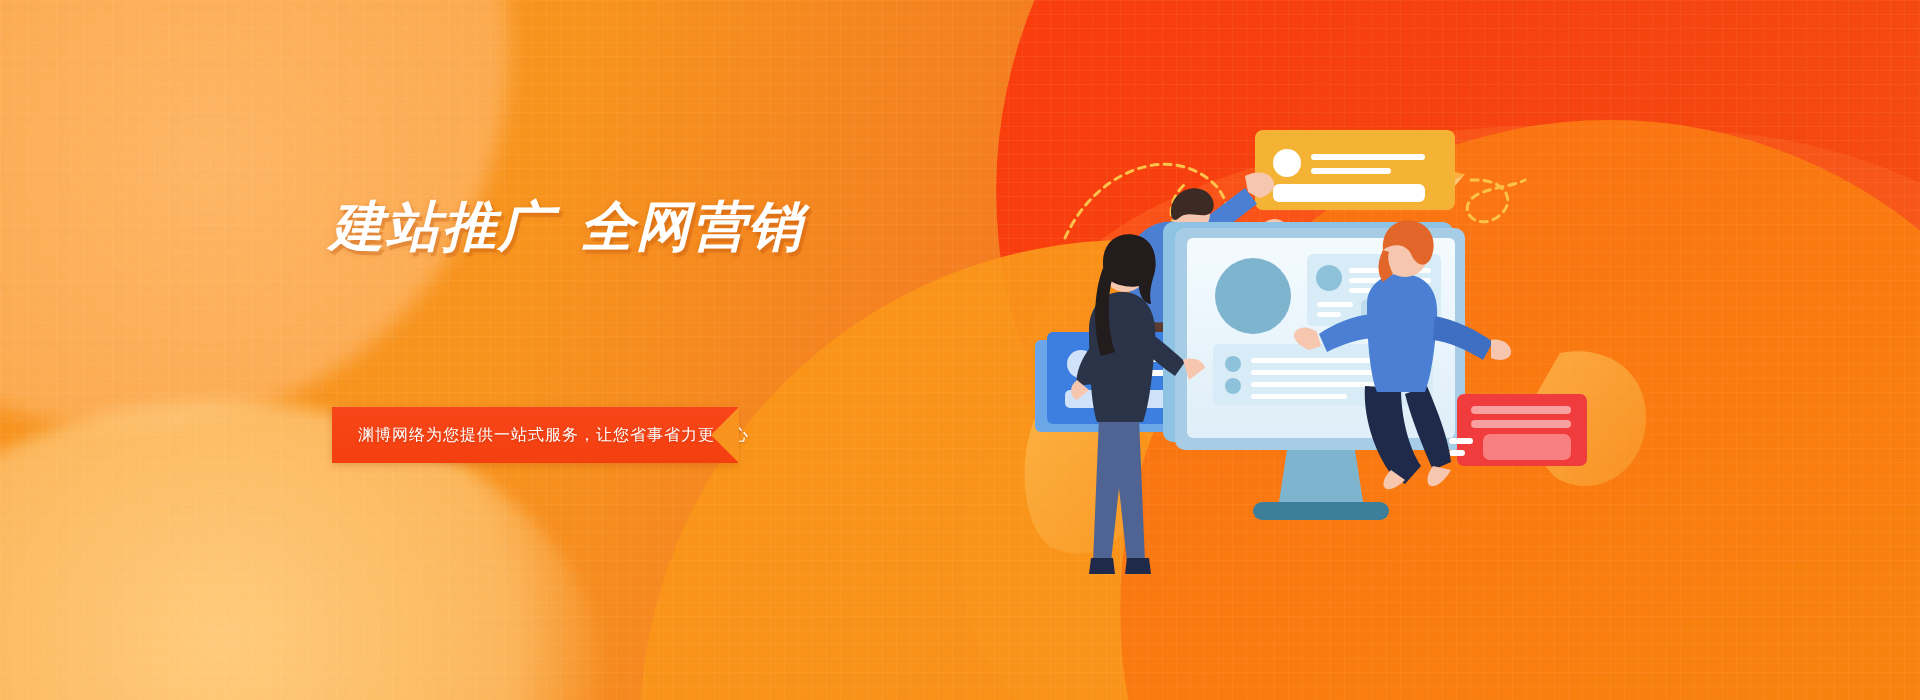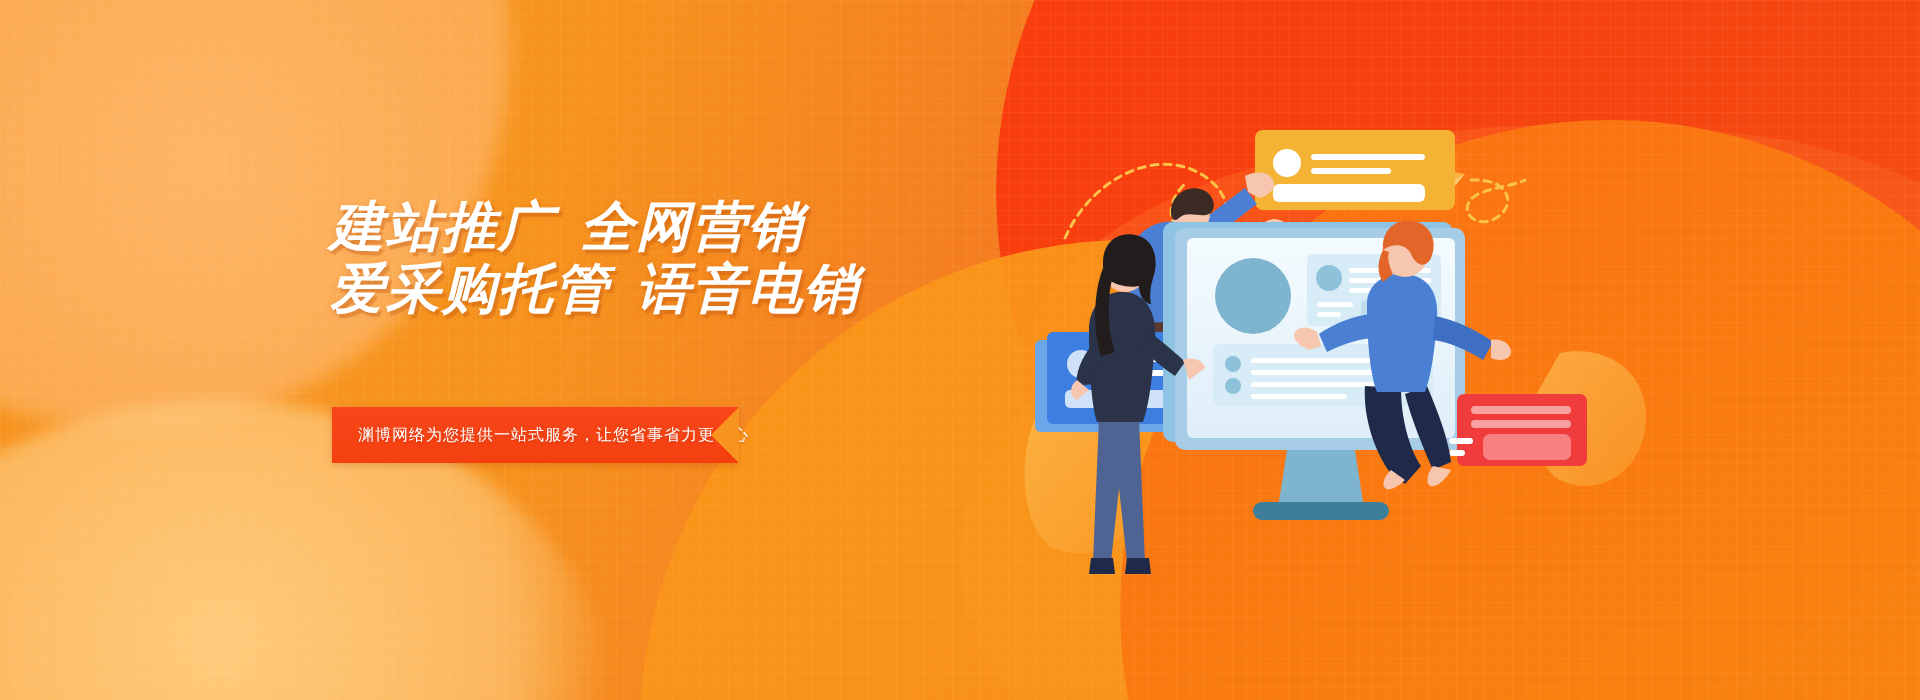--- a/index.html
+++ b/index.html
@@ -104,23 +104,20 @@
     <div class="wave-orange-bc"></div>
     <div class="wave-orange-br"></div>
     <div class="blob blob-tl"></div>
     <div class="blob blob-bl"></div>
     <div class="grid-texture"></div>
   </div>
 
   <div class="copy">
     <div class="headline">
       <span>建站推广</span><span class="sp"></span><span>全网营销</span>
-    </div>
-    <div class="headline">
-      <span>爱采购托管</span><span class="sp"></span><span>语音电销</span>
     </div>
   </div>
 
   <div class="ribbon">
     <span class="ribbon-text">渊博网络为您提供一站式服务，让您省事省力更省心</span>
     <span class="ribbon-notch"></span>
   </div>
 
   <div class="art">
     <svg viewBox="0 0 640 490" xmlns="http://www.w3.org/2000/svg">

